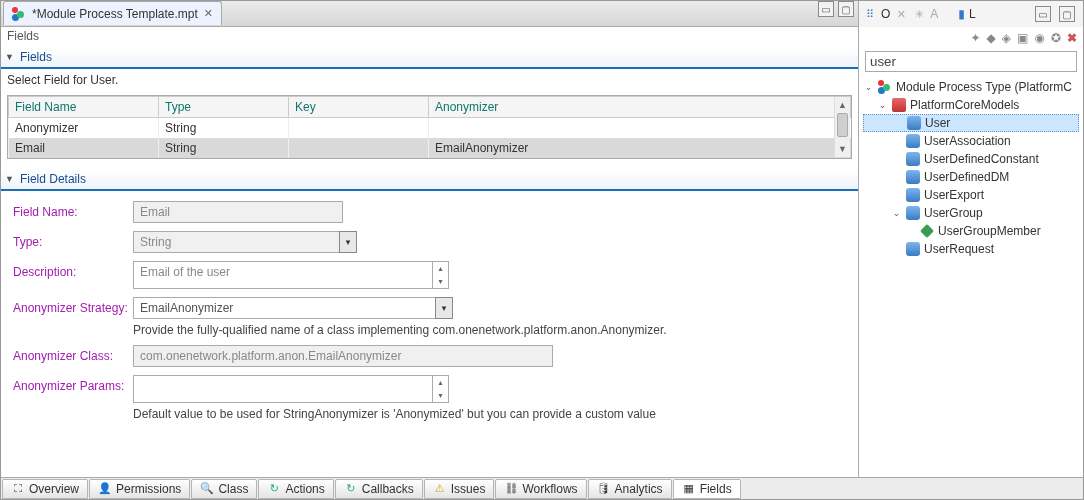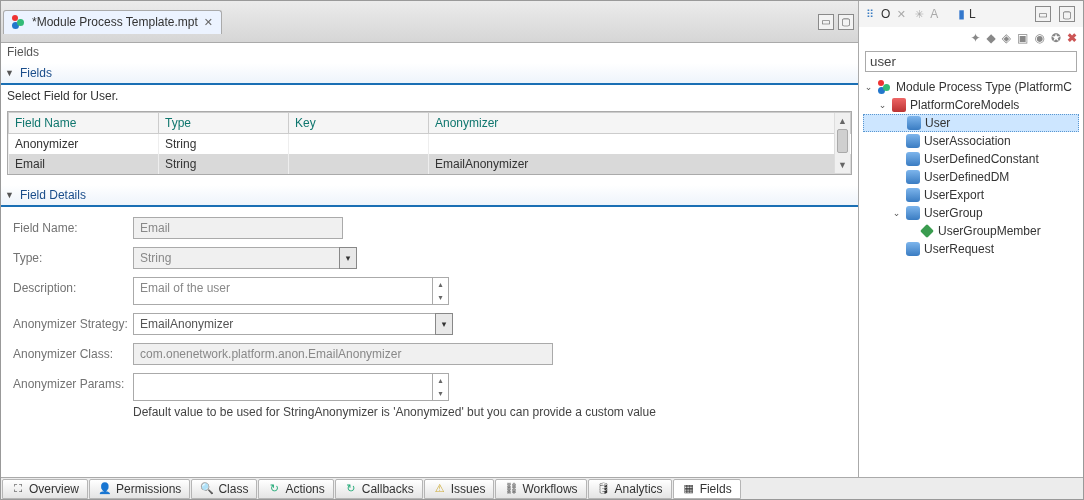--- a/index.html
+++ b/index.html
@@ -2,21 +2,21 @@
 <html><head>
 <meta charset="utf-8">
 <style>
 * { box-sizing: border-box; margin: 0; padding: 0; }
 body { font-family: "Segoe UI", Tahoma, sans-serif; font-size: 12px; color: #333; background: #fff; width: 1084px; height: 500px; overflow: hidden; border: 1px solid #999; position: relative; }
 .main-wrap { display: flex; height: calc(100% - 22px); }
 .left-panel { width: 858px; border-right: 1px solid #aaa; display: flex; flex-direction: column; }
 .right-panel { flex: 1; display: flex; flex-direction: column; }
 
 
-.tab-row { height: 42px; display: flex; align-items: center; background: linear-gradient(#ebebeb,#d6d6d6); border-bottom: 1px solid #aaa; position: relative; }
+.tab-row { height: 26px; display: flex; align-items: flex-start; background: linear-gradient(#ebebeb,#d6d6d6); border-bottom: 1px solid #aaa; position: relative; }
 .tab { height: 24px; display: flex; align-items: center; padding: 0 8px; border: 1px solid #aaa; border-bottom: none; background: #ecf3ff; margin-left: 2px; gap: 6px; border-top-left-radius: 3px; border-top-right-radius: 3px; }
 .tab .close-x { color: #666; font-size: 11px; }
 .tab-row .spacer { flex: 1; }
 .winbtn { width: 16px; height: 16px; border: 1px solid #8a8a8a; background: #f3f3f3; margin-right: 4px; display: flex; align-items: center; justify-content: center; font-size: 10px; color: #555; }
 .icon-app { width: 14px; height: 14px; display: inline-block; position: relative; }
 .icon-app::before { content:""; position:absolute; width:6px;height:6px; border-radius:50%; background:#e33; top:0; left:0; }
 .icon-app::after { content:""; position:absolute; width:7px;height:7px; border-radius:50%; background:#3b7; top:4px; left:5px; box-shadow: -5px 3px 0 #27c; }
 
 .breadcrumb { height: 20px; padding: 2px 6px; color: #555; }
 
@@ -30,21 +30,21 @@
 table.grid { width: 100%; border-collapse: collapse; }
 table.grid th { text-align: left; font-weight: normal; background: #f5f5f5; border: 1px solid #ccc; padding: 3px 6px; color: #0f766e; }
 table.grid td { padding: 3px 6px; border-left: 1px solid #eee; }
 table.grid tr.sel { background: #d9d9d9; }
 .scrollbar { position: absolute; right: 1px; top: 1px; bottom: 1px; width: 16px; background: #f0f0f0; border-left: 1px solid #ddd; display: flex; flex-direction: column; }
 .scrollbar .arrow { height: 16px; display:flex; align-items:center; justify-content:center; color:#666; font-size:9px; }
 .scrollbar .track { flex:1; position: relative; }
 .scrollbar .thumb { position:absolute; left:2px; right:2px; top:0; height:24px; background:#cfcfcf; border:1px solid #aaa; border-radius:2px; }
 
 .form-area { padding: 10px 12px; display: grid; grid-template-columns: 120px 1fr; row-gap: 8px; align-items:start; }
-.form-area label { padding-top: 4px; color:#737373; }
+.form-area label { padding-top: 4px; color:#a21caf; }
 .txt { border:1px solid #aaa; padding:3px 6px; background:#fff; color:#555; width:210px; }
 .txt.wide { width:420px; }
 .txt.disabled { color:#888; background:#f0f0f0; }
 .desc-wrap { display:flex; align-items:stretch; }
 .desc-box { width:300px; height:28px; border:1px solid #aaa; padding:3px 6px; color:#888; }
 .spin-btns { width:16px; border:1px solid #aaa; border-left:none; display:flex; flex-direction:column; }
 .spin-btns div { flex:1; display:flex; align-items:center; justify-content:center; font-size:8px; color:#666; }
 .combo { display:flex; width:320px; }
 .combo .txt { flex:1; border-right:none; }
 .combo .cbn { width:18px; border:1px solid #888; background:#e8e8e8; display:flex; align-items:center; justify-content:center; font-size:9px; }
@@ -160,20 +160,21 @@
           </div>
       </div>
 
       <label>Anonymizer Strategy:</label>
       <div>
         <div class="combo">
           <div class="txt" style="flex:1">EmailAnonymizer</div>
           <div class="cbn">▾</div>
         </div>
       </div>
+      <div class="hint">Provide the fully-qualified name of a class implementing com.onenetwork.platform.anon.Anonymizer.</div>
 
       <label>Anonymizer Class:</label>
       <div>
           <div class="txt disabled wide">com.onenetwork.platform.anon.EmailAnonymizer</div>
         </div>
 
       <label>Anonymizer Params:</label>
       <div class="desc-wrap">
         <div class="desc-box" style="width:300px;"></div>
         <div class="spin-btns">

